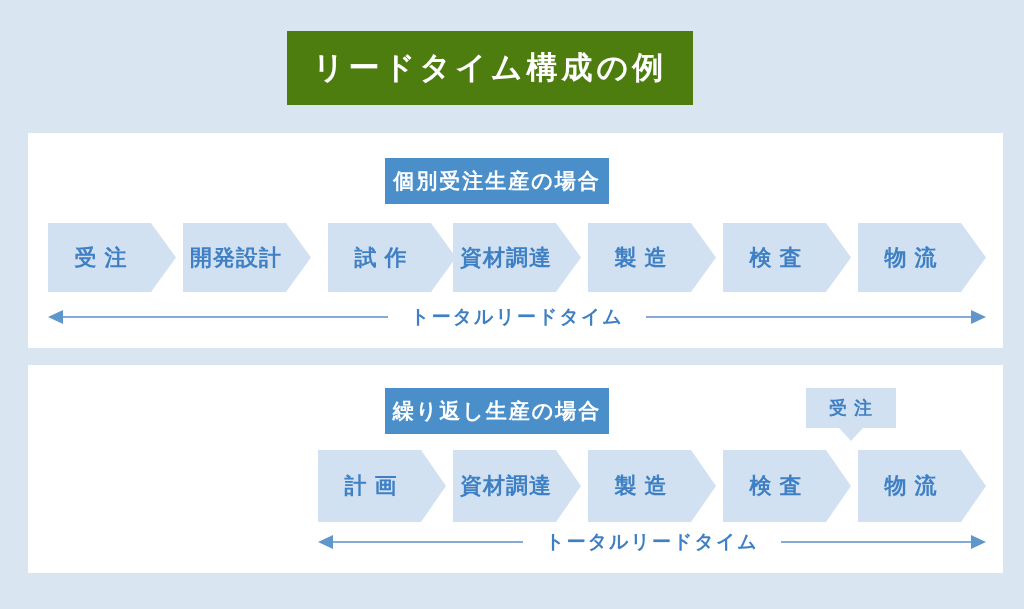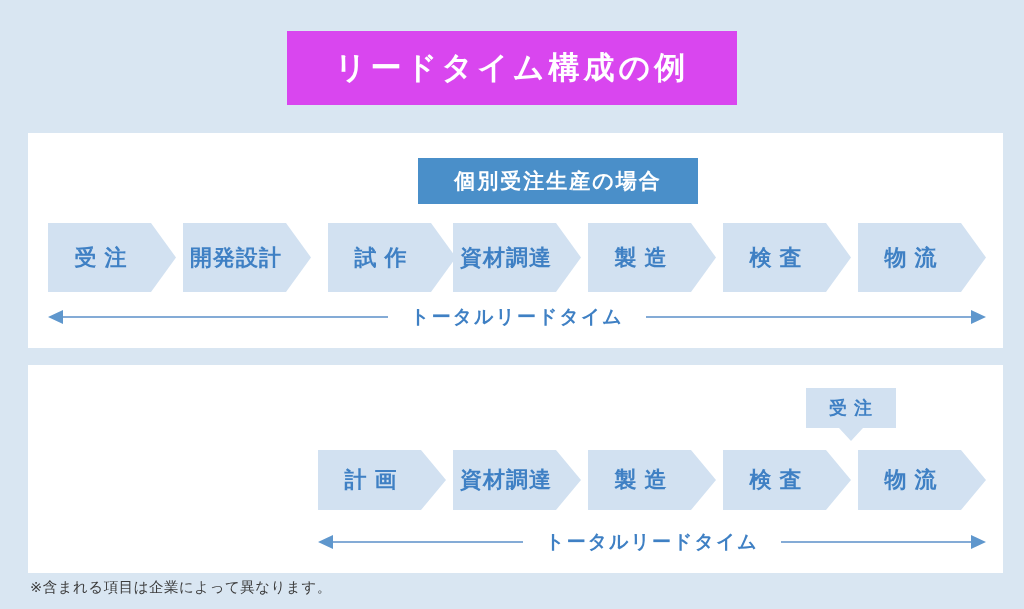--- a/index.html
+++ b/index.html
@@ -6,57 +6,56 @@
   html, body { width: 1024px; height: 609px; }
   body {
     font-family: "Liberation Sans", "DejaVu Sans", sans-serif;
     background: #d9e6f2;
     position: relative;
     overflow: hidden;
   }
   .stage { position: absolute; inset: 0; width: 1024px; height: 609px; }
 
   .title-banner {
-    position: absolute; left: 287px; top: 31px; width: 450px; height: 74px;
-    background: #d946ef;
+    position: absolute; left: 287px; top: 31px; width: 406px; height: 74px;
+    background: #4d7c0f;
     display: flex; align-items: center; justify-content: center;
   }
   .title-banner .title-text {
     color: #ffffff; font-size: 31px; font-weight: bold; letter-spacing: 4px;
     white-space: nowrap;
   }
 
   .panel {
     position: absolute; left: 28px; width: 975px; background: #ffffff;
   }
   .panel.p1 { top: 133px; height: 215px; }
   .panel.p2 { top: 365px; height: 208px; }
 
   .section-header {
-    position: absolute; left: 385px; width: 280px; height: 46px;
+    position: absolute; left: 385px; width: 224px; height: 46px;
     background: #4a8fc9;
     display: flex; align-items: center; justify-content: center;
     color: #ffffff; font-size: 21px; font-weight: bold; letter-spacing: 2px;
     white-space: nowrap;
-    margin-left: 33px;
   }
   .section-header.h1 { top: 158px; }
   .section-header.h2 { top: 388px; }
 
   .step {
     position: absolute; width: 128px; height: 69px;
     background: #d2e1f1;
     clip-path: polygon(0 0, calc(100% - 25px) 0, 100% 50%, calc(100% - 25px) 100%, 0 100%);
     display: flex; align-items: center; justify-content: center;
     padding-right: 22px;
     color: #3f80c4; font-size: 22px; font-weight: bold; letter-spacing: 1px;
     white-space: nowrap;
   }
   .row1 .step { top: 223px; }
-  .row2 .step { top: 450px; height: 60px; }
+  .row2 .step { top: 450px; height: 72px; }
 
   .total {
     position: absolute; height: 28px;
     display: flex; align-items: center; justify-content: center;
   }
   .total.t1 { left: 48px;  top: 303px; width: 938px; }
   .total.t2 { left: 318px; top: 528px; width: 668px; }
   .tl-line { flex: 1; height: 2px; background: #84abd6; }
   .tl-head-left {
     width: 0; height: 0;
@@ -117,35 +116,35 @@
 
   <div class="total t1">
     <span class="tl-head-left"></span>
     <span class="tl-line"></span>
     <span class="tl-label">トータルリードタイム</span>
     <span class="tl-line"></span>
     <span class="tl-head-right"></span>
   </div>
 
   <div class="panel p2"></div>
+  <div class="section-header h2">繰り返し生産の場合</div>
 
   <div class="callout">受 注</div>
   <div class="callout-pointer"></div>
 
   <div class="row2">
     <div class="step" style="left:318px">計 画</div>
     <div class="step" style="left:453px">資材調達</div>
     <div class="step" style="left:588px">製 造</div>
     <div class="step" style="left:723px">検 査</div>
     <div class="step" style="left:858px">物 流</div>
   </div>
 
   <div class="total t2">
     <span class="tl-head-left"></span>
     <span class="tl-line"></span>
     <span class="tl-label">トータルリードタイム</span>
     <span class="tl-line"></span>
     <span class="tl-head-right"></span>
   </div>
 
-  <div class="footnote">※含まれる項目は企業によって異なります。</div>
 
 </div>
 
 </body></html>

